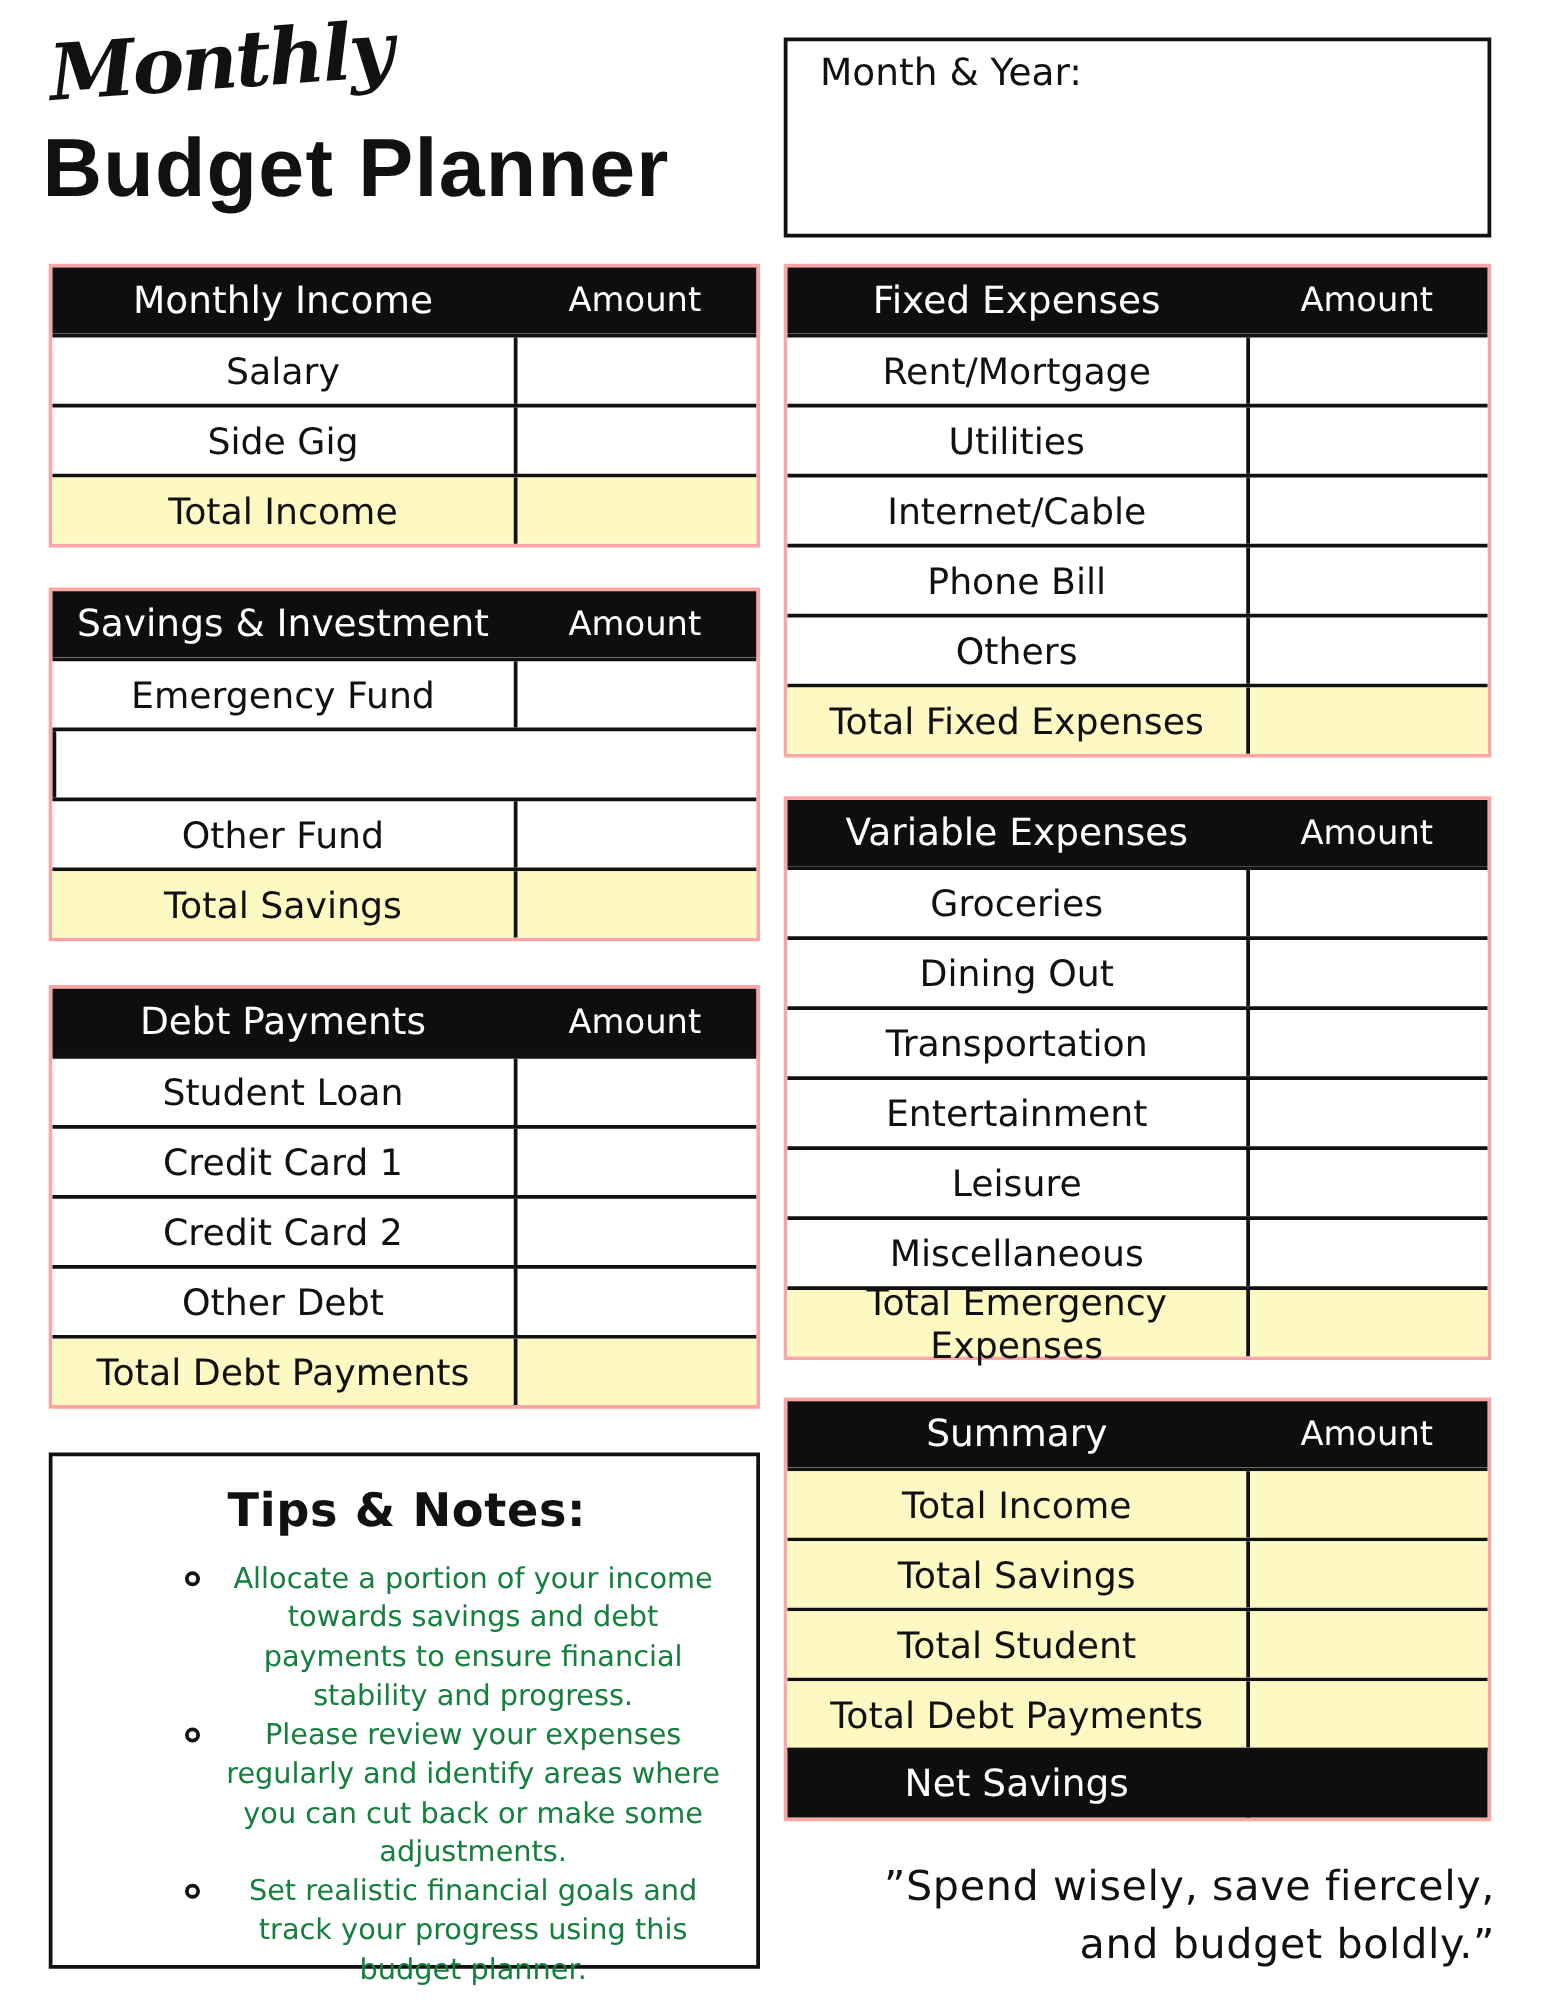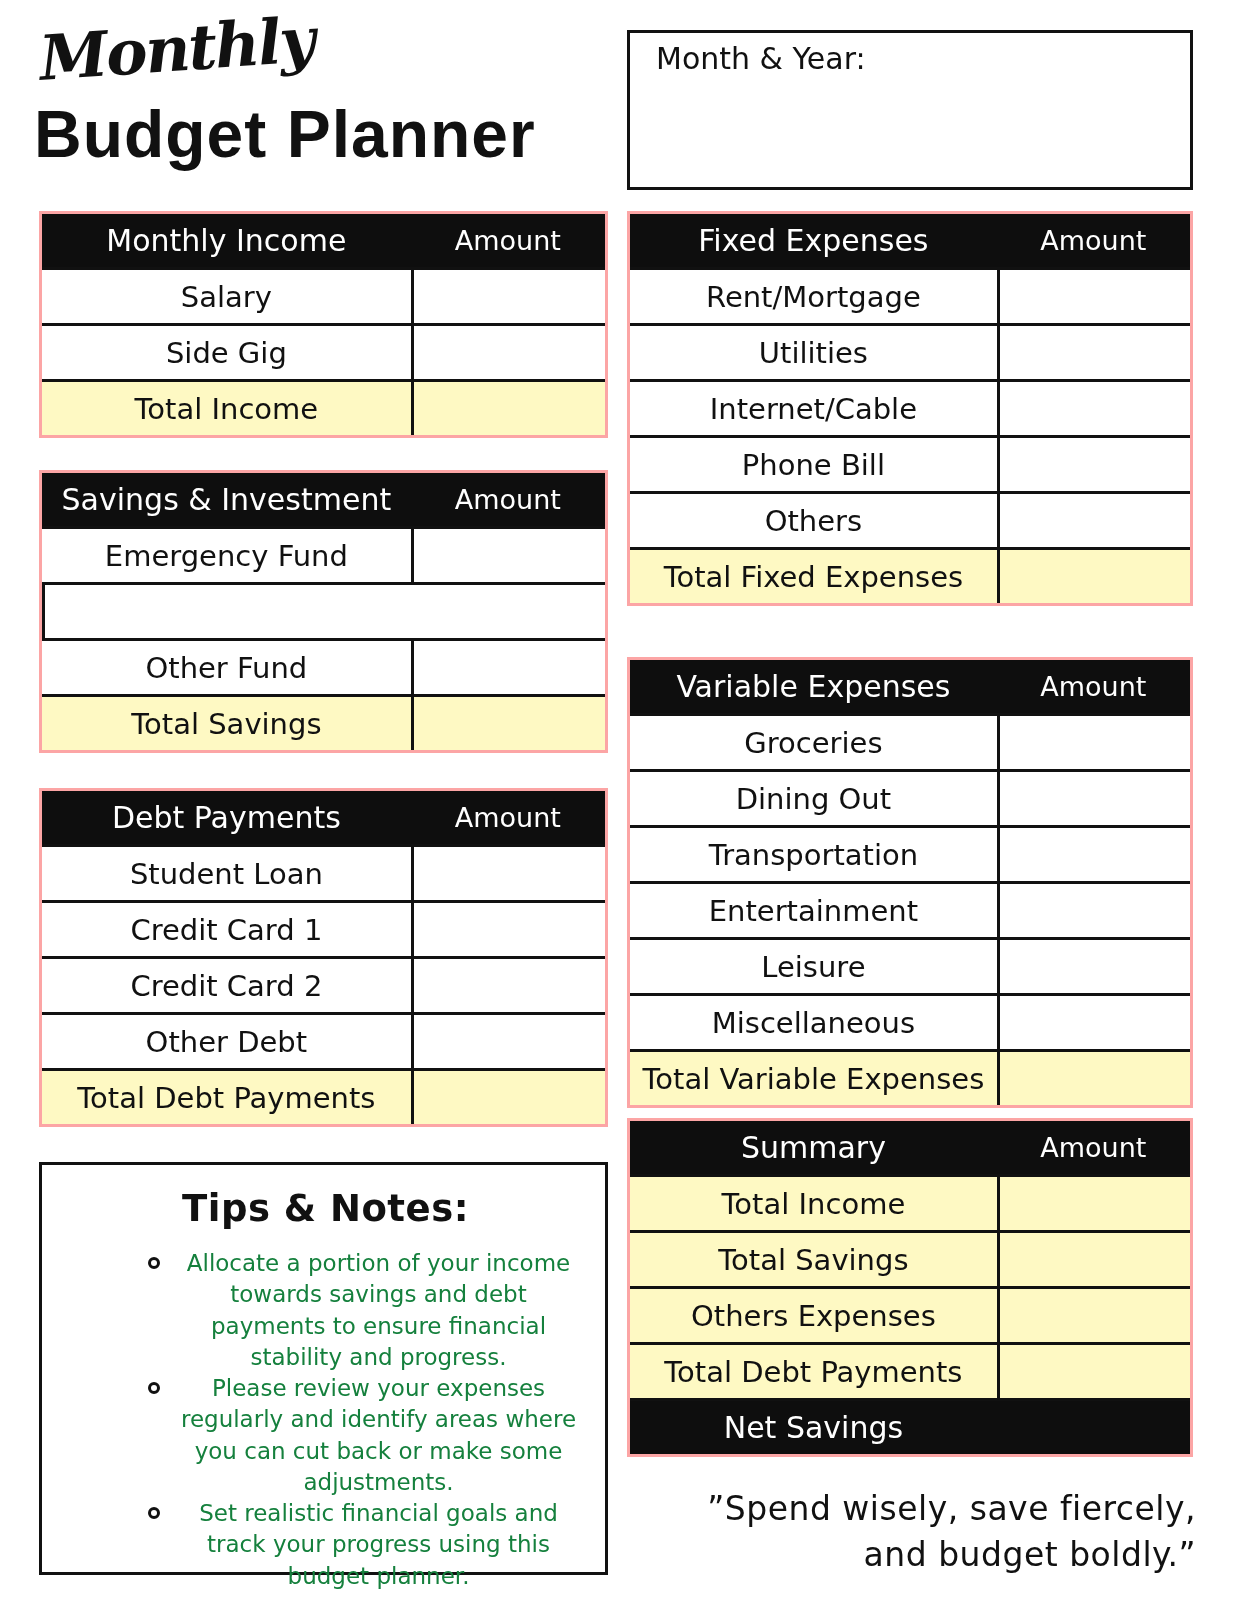--- a/index.html
+++ b/index.html
@@ -99,21 +99,21 @@
   .brow.total .cl, .brow.total .ca { background: #fef9c3; }
   .brow.net { background: #0e0e0e; color: #ffffff; }
   .brow.net .ca { border-left-color: #0e0e0e; }
   .brow.net .cl { font-size: 30px; }
 
   
   #t-income   { top: 211px; }
   #t-savings  { top: 470px; }
   #t-debt     { top: 788px; }
   #t-fixed    { top: 211px; }
-  #t-variable { top: 657px; }
+  #t-variable { top: 637px; }
   #t-summary  { top: 1118px; }
 
   
   .tips {
     position: absolute;
     left: 39px;
     top: 1162px;
     width: 569px;
     height: 413px;
     border: 3px solid #111;
@@ -288,40 +288,40 @@
     </div>
     <div class="brow">
       <div class="cl">Leisure</div>
       <div class="ca"></div>
     </div>
     <div class="brow">
       <div class="cl">Miscellaneous</div>
       <div class="ca"></div>
     </div>
     <div class="brow total">
-      <div class="cl">Total Variable Expenses</div>
+      <div class="cl">Total Emergency Expenses</div>
       <div class="ca"></div>
     </div>
   </div>
 
   <div class="btable colR" id="t-summary">
     <div class="bhead">
       <div class="hl">Summary</div>
       <div class="ha">Amount</div>
     </div>
     <div class="brow total">
       <div class="cl">Total Income</div>
       <div class="ca"></div>
     </div>
     <div class="brow total">
       <div class="cl">Total Savings</div>
       <div class="ca"></div>
     </div>
     <div class="brow total">
-      <div class="cl">Others Expenses</div>
+      <div class="cl">Total Student</div>
       <div class="ca"></div>
     </div>
     <div class="brow total">
       <div class="cl">Total Debt Payments</div>
       <div class="ca"></div>
     </div>
     <div class="brow net">
       <div class="cl">Net Savings</div>
       <div class="ca"></div>
     </div>

